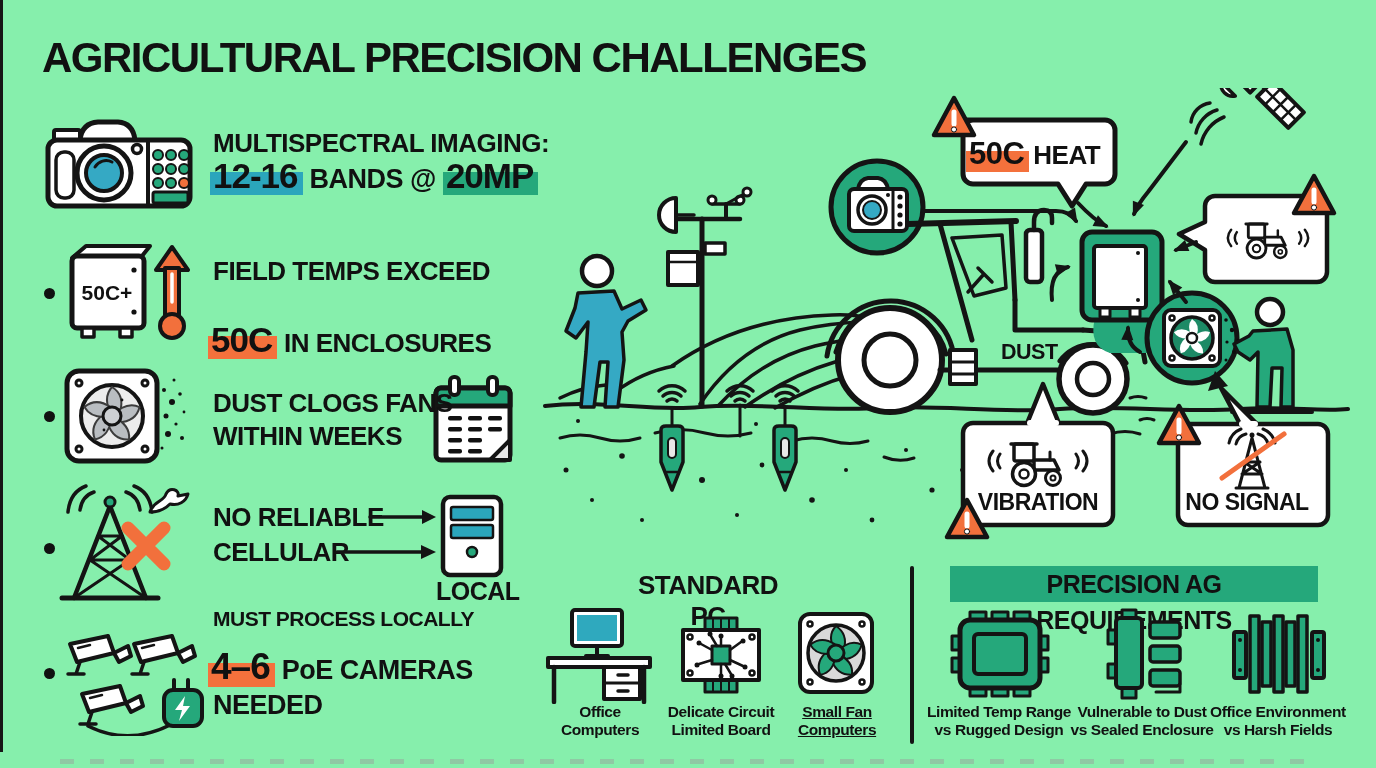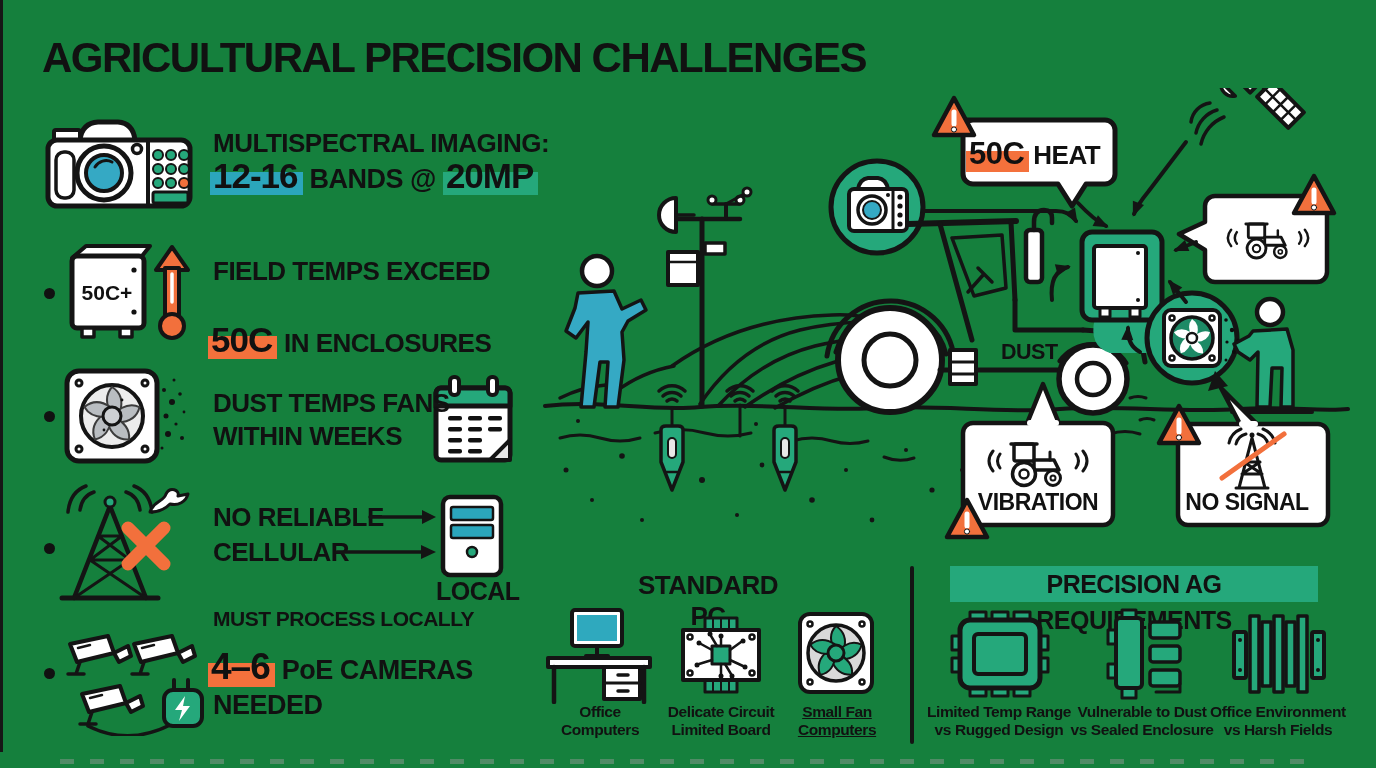--- a/index.html
+++ b/index.html
@@ -1,16 +1,16 @@
 <!DOCTYPE html>
 <html><head>
 <meta charset="utf-8">
 <style>
   html,body{margin:0;padding:0;background:#f6f6f4;}
-  #stage{position:relative;width:1376px;height:768px;background:#15803d;overflow:hidden;
+  #stage{position:relative;width:1376px;height:768px;background:#86efac;overflow:hidden;
          font-family:"Liberation Sans",sans-serif;color:#111;}
   .abs{position:absolute;}
   .bullet{position:absolute;width:11px;height:11px;background:#111;border-radius:50%;}
   .hl{padding:0 5px 2px 3px;}
   .hl-teal{background-image:linear-gradient(180deg,transparent 40%,#2ba6bc 40%,#2ba6bc 96%,transparent 96%);}
   .hl-green{background-image:linear-gradient(180deg,transparent 40%,#25a87b 40%,#25a87b 96%,transparent 96%);}
   .hl-orange{background-image:linear-gradient(180deg,transparent 40%,#f4713c 40%,#f4713c 96%,transparent 96%);}
   .cap{font-weight:bold;letter-spacing:-0.5px;font-size:26px;line-height:31px;white-space:nowrap;}
   .big{font-size:35px;font-weight:bold;letter-spacing:-1px;}
   .lbl{font-weight:bold;font-size:15.5px;line-height:18px;text-align:center;letter-spacing:-0.4px;}
@@ -125,21 +125,21 @@
           <rect x="36" y="53" width="14" height="4.5" rx="2"></rect>
           <rect x="56" y="53" width="14" height="4.5" rx="2"></rect>
         <rect x="16" y="64" width="14" height="4.5" rx="2"></rect>
           <rect x="36" y="64" width="14" height="4.5" rx="2"></rect>
         <rect x="16" y="75" width="14" height="4.5" rx="2"></rect>
           <rect x="36" y="75" width="14" height="4.5" rx="2"></rect>
       </g>
       <path d="M58,86 L78,66 L78,86 Z" fill="#e8e8e8" stroke-width="4"></path>
     </g>
   </svg>
-  <div class="abs cap" style="left:213px;top:388px;">DUST TEMPS FANS</div>
+  <div class="abs cap" style="left:213px;top:388px;">DUST CLOGS FANS</div>
   <div class="abs cap" style="left:213px;top:421px;">WITHIN WEEKS</div>
 
   <div class="bullet" style="left:44px;top:543px;"></div>
   <svg class="abs" style="left:54px;top:484px;" width="148" height="122" viewBox="0 0 148 122">
     <g stroke="#141414" stroke-linecap="round" stroke-linejoin="round" fill="none">
       <path d="M56,22 L20,114 M56,22 L92,114" stroke-width="4.5"></path>
       <path d="M8,114 L104,114" stroke-width="5"></path>
       <path d="M44,52 L68,52 M36,76 L76,76 M44,52 L76,76 M68,52 L36,76 M36,76 L92,114 M76,76 L20,114" stroke-width="3"></path>
       <circle cx="56" cy="18" r="5" fill="#25a87b" stroke-width="3"></circle>
       <path d="M40,8 Q28,12 26,26 M32,2 Q16,8 14,28 M72,8 Q84,12 86,26 M80,2 Q96,8 98,28" stroke-width="3.5"></path>

